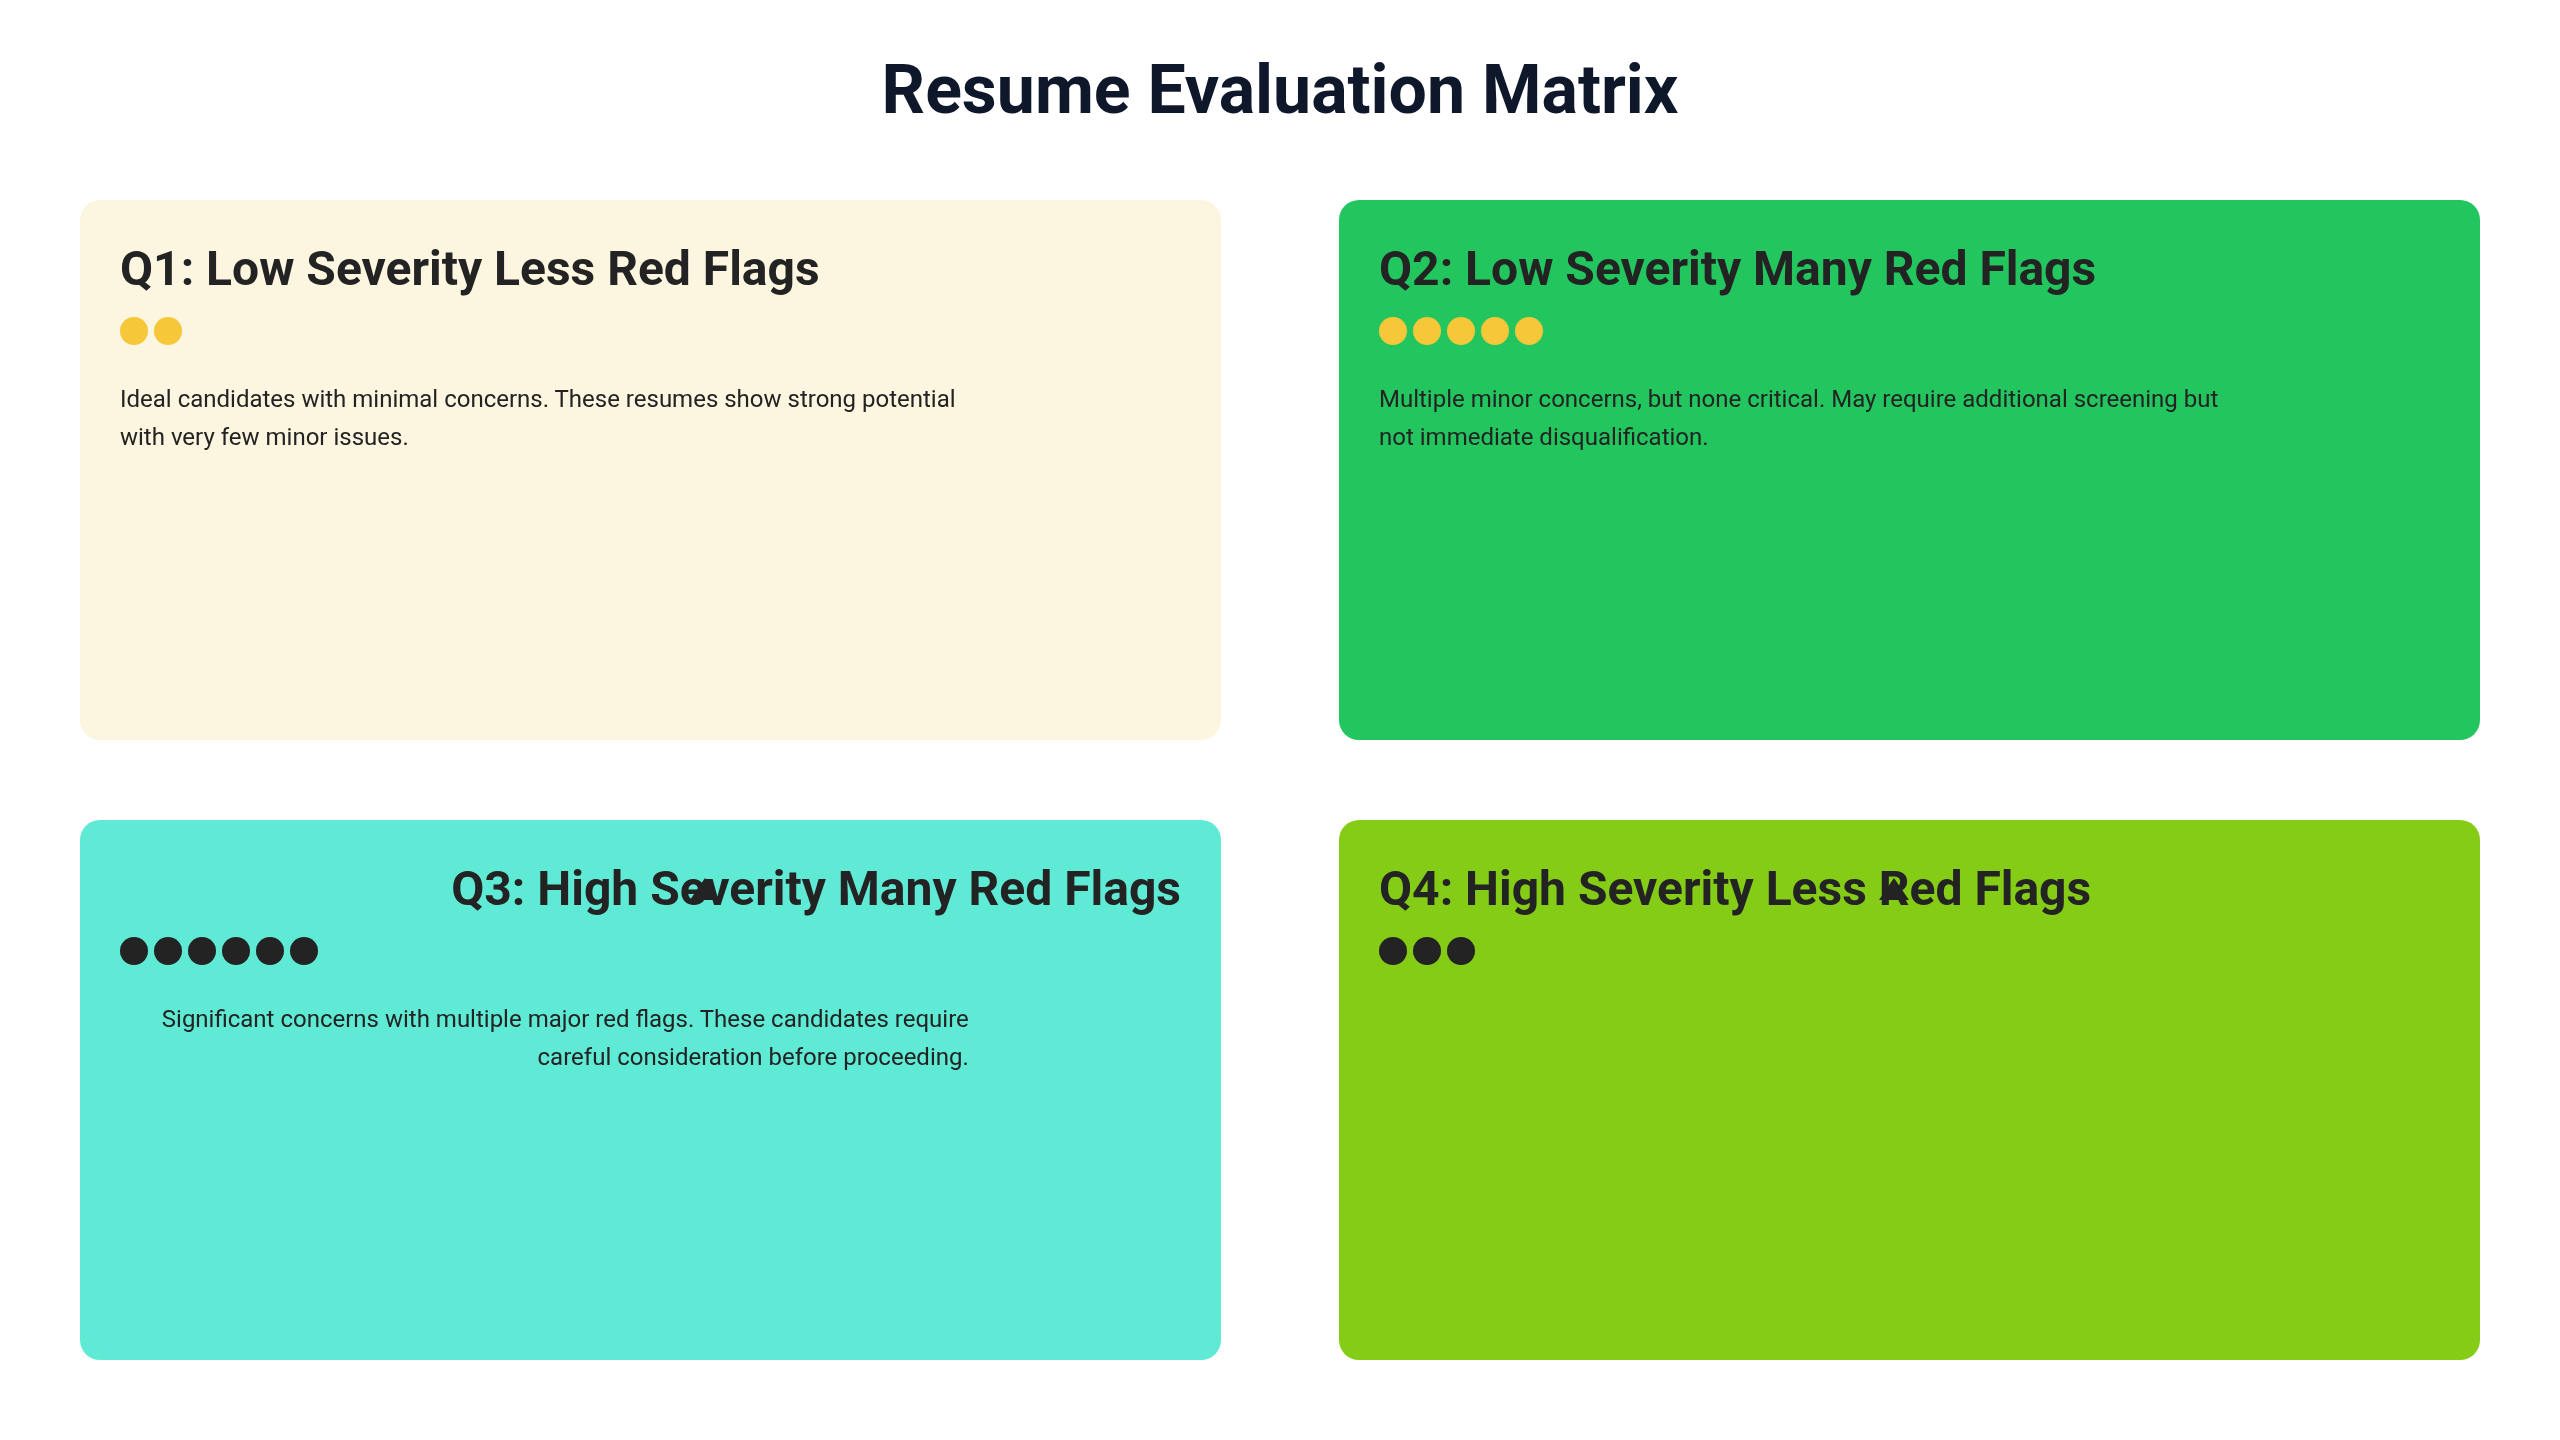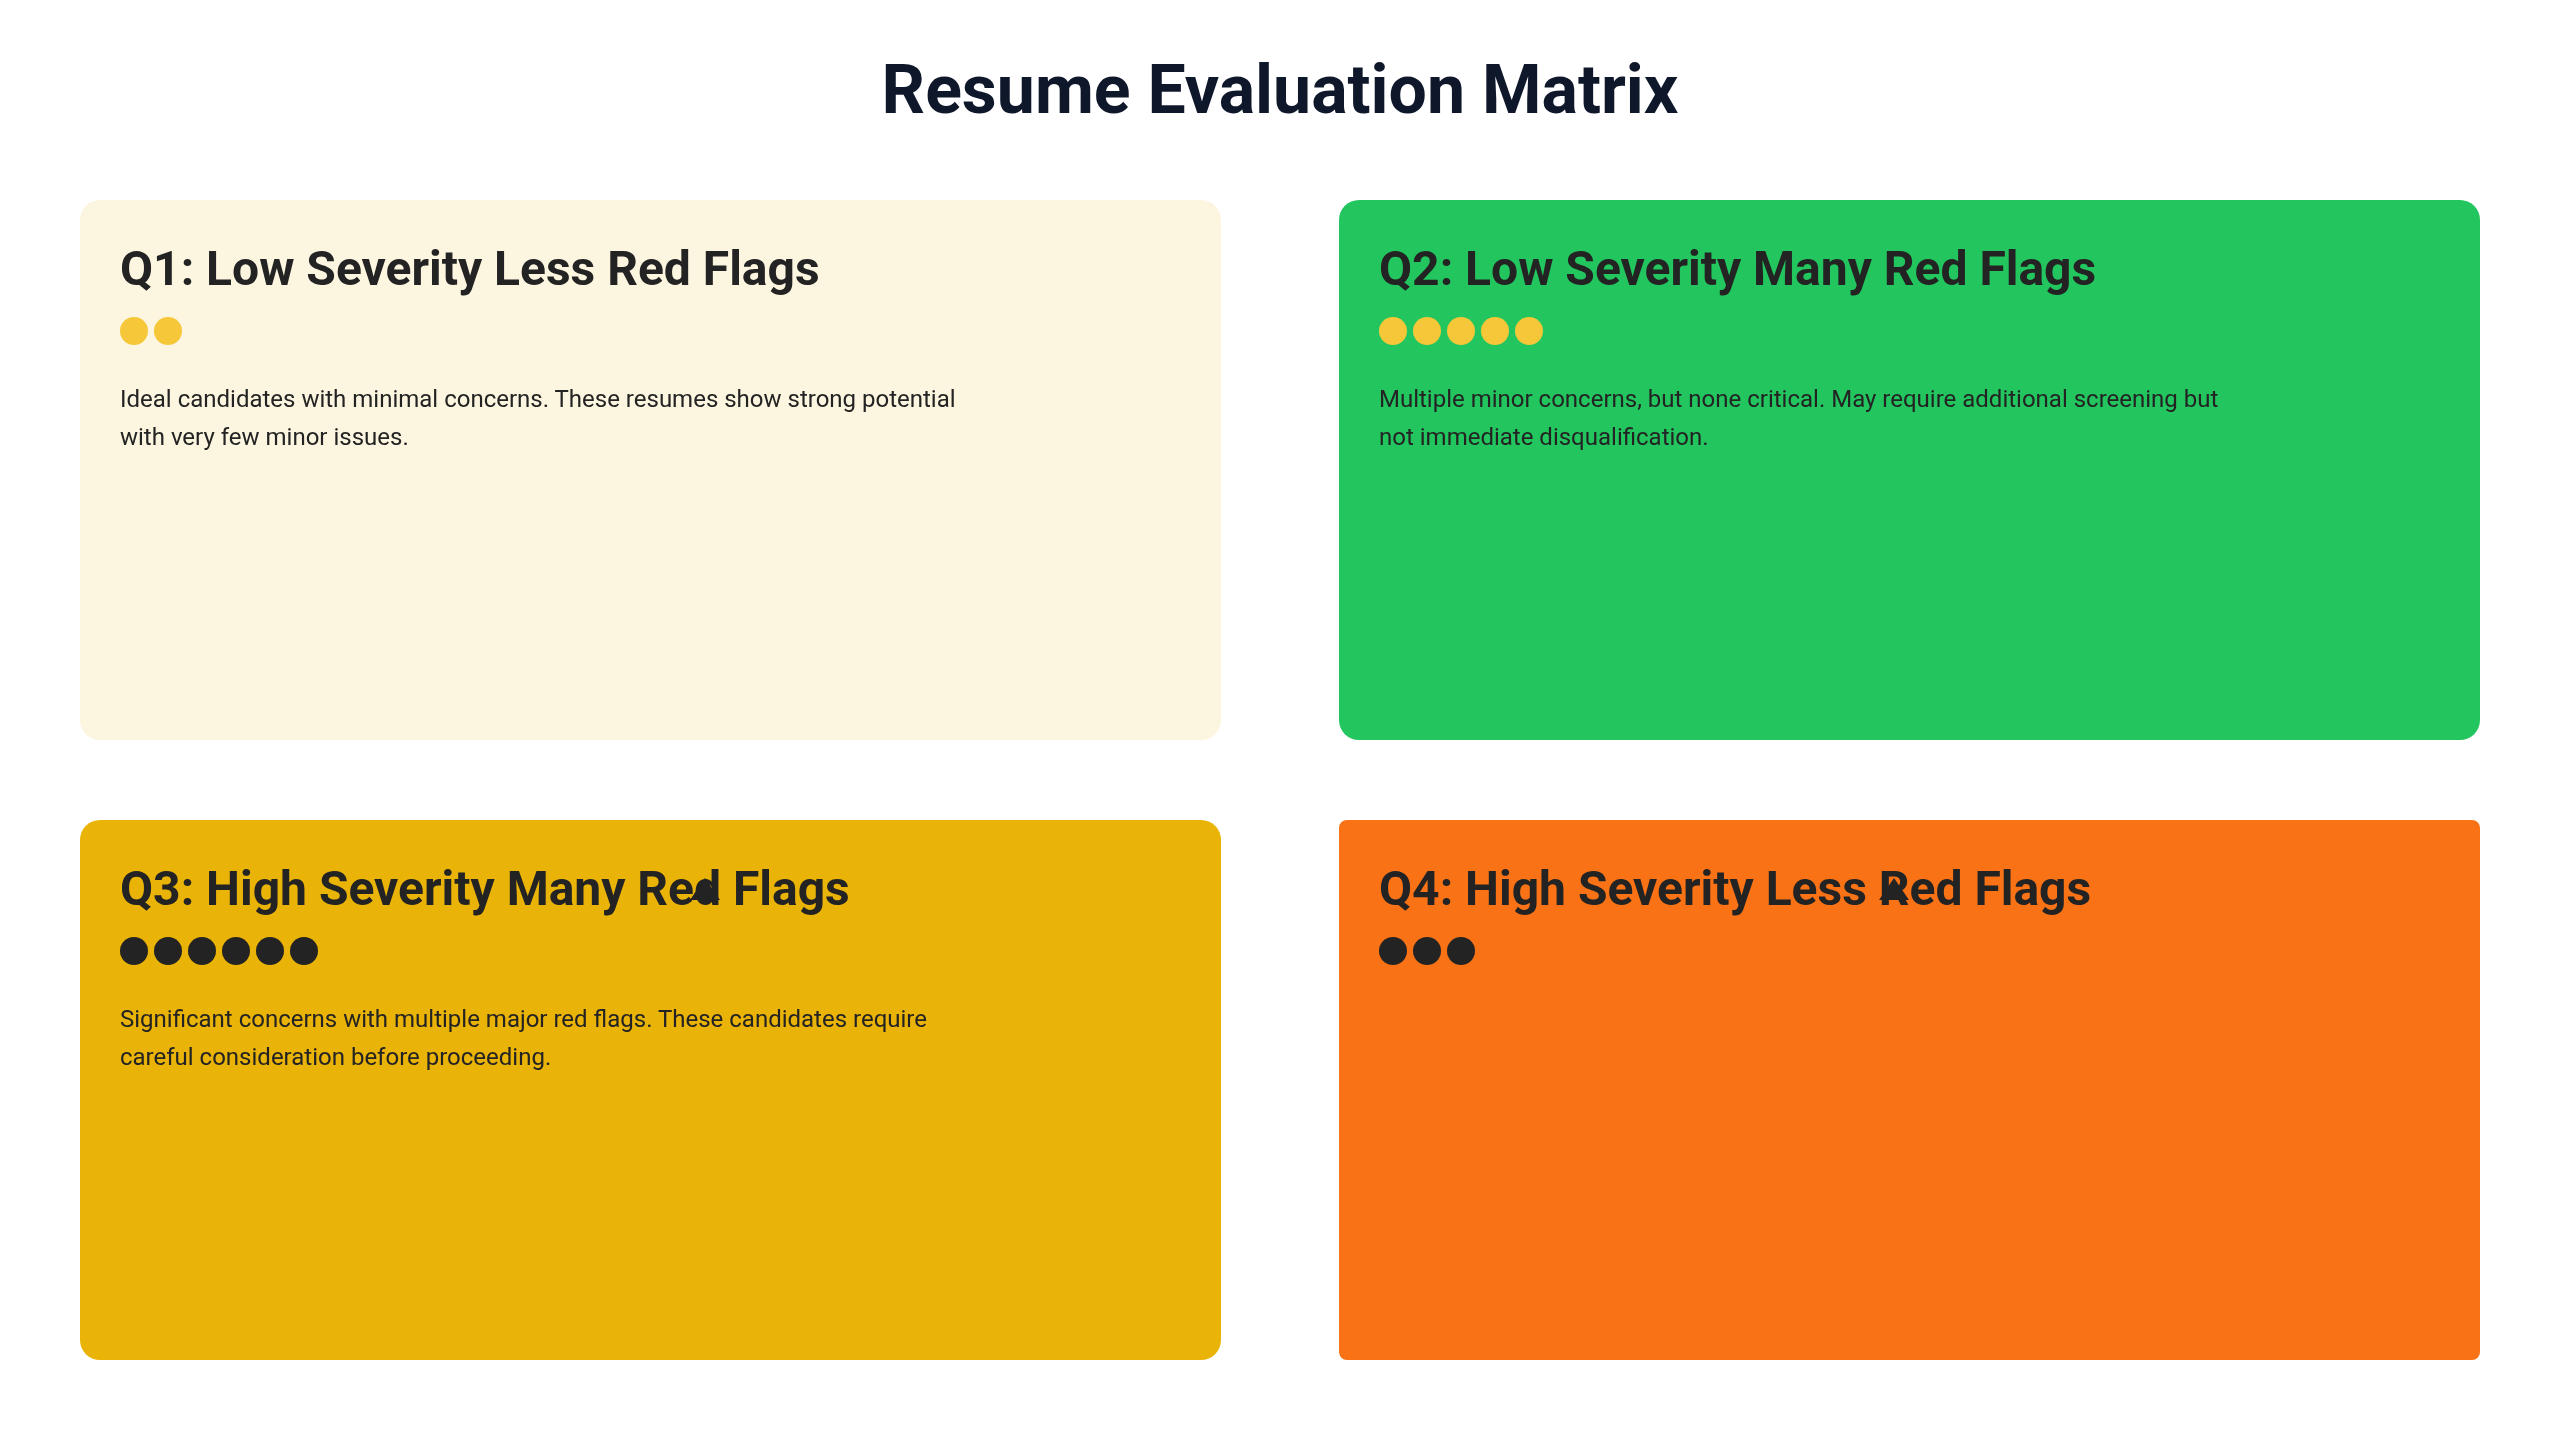--- a/index.html
+++ b/index.html
@@ -28,22 +28,22 @@
       gap: 80px 118px;
       height: calc(100% - 180px);
     }
     .card {
       border-radius: 20px;
       padding: 40px;
       position: relative;
     }
     .card-q1 { background: #fcf5df; }
     .card-q2 { background: #22c55e; }
-    .card-q3 { background: #eab308; }
-    .card-q4 { background: #f97316; border-radius: 8px; }
+    .card-q3 { background: #5eead4; text-align: right; }
+    .card-q4 { background: #84cc16; }
     .card-title {
       font-size: 48px;
       font-weight: 700;
       color: #232323;
       margin-bottom: 20px;
     }
     .dots {
       display: flex;
       gap: 6px;
       margin-bottom: 35px;

